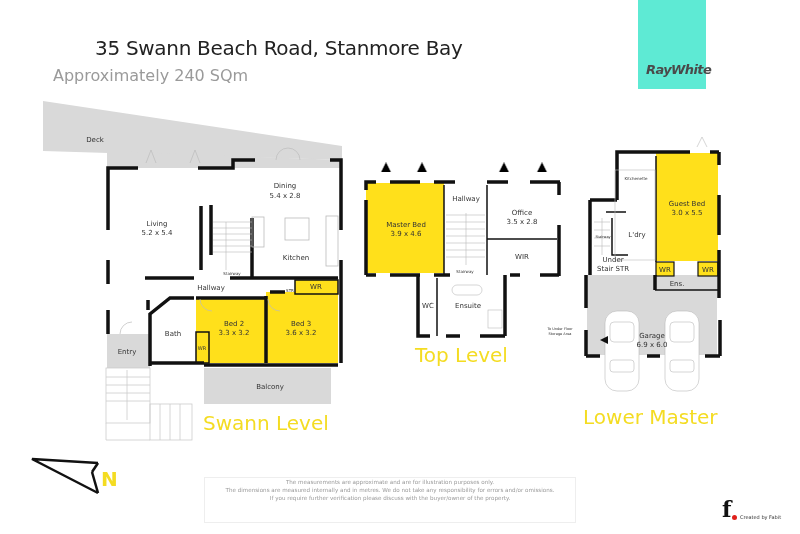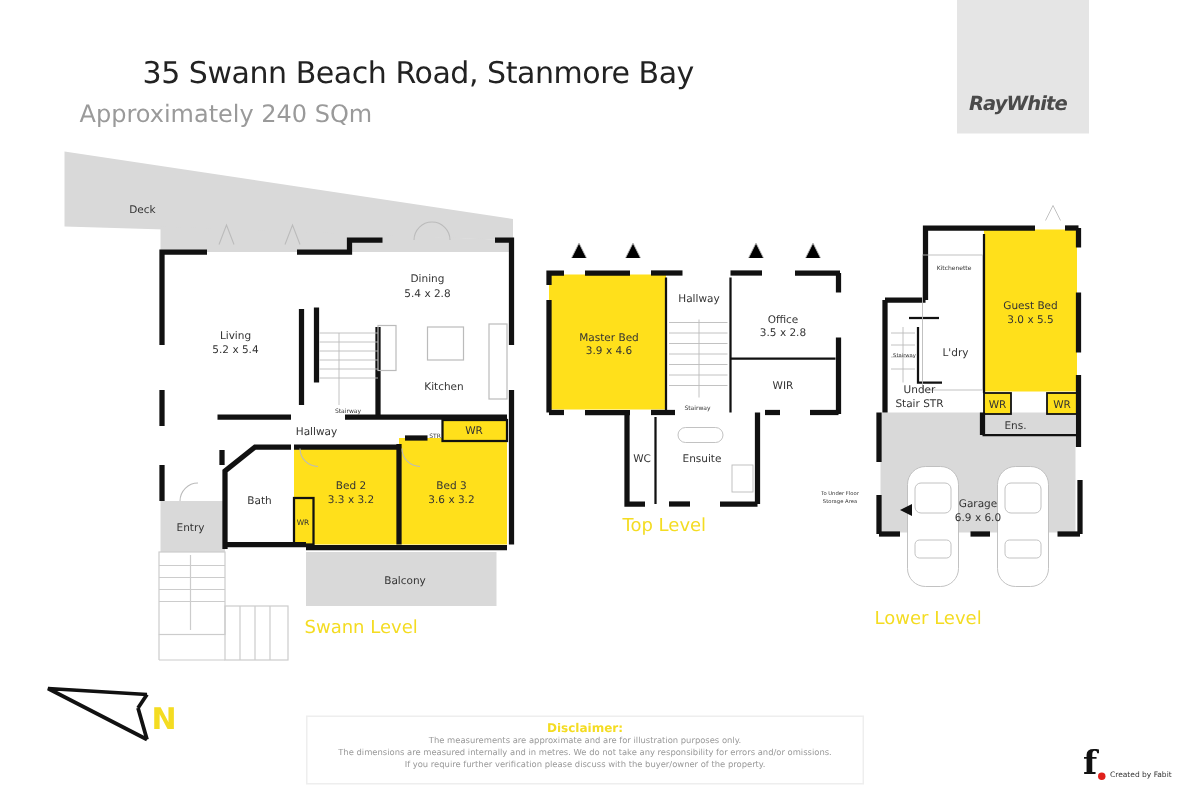--- a/index.html
+++ b/index.html
@@ -1,23 +1,23 @@
 <!DOCTYPE html>
 <html><head>
 <meta charset="utf-8">
 <style>
   html, body { margin:0; padding:0; background:#ffffff; }
   body { width:800px; height:534px; position:relative; overflow:hidden; font-family:"DejaVu Sans", sans-serif; }
   .title { position:absolute; left:52px; top:36px; font-size:20px; color:#222; font-family:"DejaVu Sans", sans-serif; letter-spacing:-0.3px;margin-left:43px; }
   .subtitle { position:absolute; left:53px; top:66px; font-size:16px; color:#9a9a9a; font-family:"DejaVu Sans", sans-serif; }
-  .logo { position:absolute; left:638px; top:0; width:88px; height:89px; background:#e5e5e5; }
+  .logo { position:absolute; left:638px; top:0; width:68px; height:89px; background:#5eead4; }
   .logo-text { position:absolute; left:8px; top:62px; font-size:13px; font-weight:bold; font-style:italic; color:#4a4a4a; font-family:"DejaVu Sans", sans-serif; letter-spacing:-0.6px; }
   svg.plan { position:absolute; left:0; top:0; }
   .lbl { font-family:"DejaVu Sans", sans-serif; fill:#333; text-anchor:middle; }
-  .lvl { position:absolute; font-size:12px; color:#f4dc22; font-family:"DejaVu Sans", sans-serif; }
+  .lvl { position:absolute; font-size:20px; color:#f4dc22; font-family:"DejaVu Sans", sans-serif; }
   .disclaimer { position:absolute; left:204px; top:477px; width:370px; height:44px; border:1px solid #eee; text-align:center; }
   .disc-title { font-size:8px; font-weight:bold; color:#f4dc22; margin-top:3px; }
   .disc-line { font-size:5.6px; color:#999; line-height:8px; white-space:nowrap; }
   .compass-n { position:absolute; left:101px; top:467px; font-size:20px; font-weight:bold; color:#f4dc22; }
   .fabit { position:absolute; left:722px; top:496px; }
   .fabit-f { font-family:"DejaVu Serif", serif; font-size:22px; font-weight:bold; color:#111; }
   .fabit-dot { position:absolute; left:10px; top:19px; width:5px; height:5px; border-radius:50%; background:#e0201b; }
   .fabit-text { position:absolute; left:18px; top:18px; font-size:5px; color:#333; white-space:nowrap; }
 </style>
 </head>
@@ -243,26 +243,25 @@
 
   <g stroke="#111" stroke-width="2.5" fill="none">
     <polyline points="98,463 32,459 98,493"></polyline>
     <line x1="92" y1="472" x2="98" y2="493"></line>
     <line x1="98" y1="463" x2="92" y2="472"></line>
   </g>
 </svg>
 
 <div class="lvl" style="left:203px; top:411px;">Swann Level</div>
 <div class="lvl" style="left:415px; top:343px;">Top Level</div>
-<div class="lvl" style="left:583px; top:405px;">Lower Level</div>
+<div class="lvl" style="left:583px; top:405px;">Lower Master</div>
 
 <div class="compass-n">N</div>
 
 <div class="disclaimer">
-  <div class="disc-title">Disclaimer:</div>
   <div class="disc-line">The measurements are approximate and are for illustration purposes only.</div>
   <div class="disc-line">The dimensions are measured internally and in metres. We do not take any responsibility for errors and/or omissions.</div>
   <div class="disc-line">If you require further verification please discuss with the buyer/owner of the property.</div>
 </div>
 
 <div class="fabit">
   <span class="fabit-f">f</span>
   <span class="fabit-dot"></span>
   <span class="fabit-text">Created by Fabit</span>
 </div>

